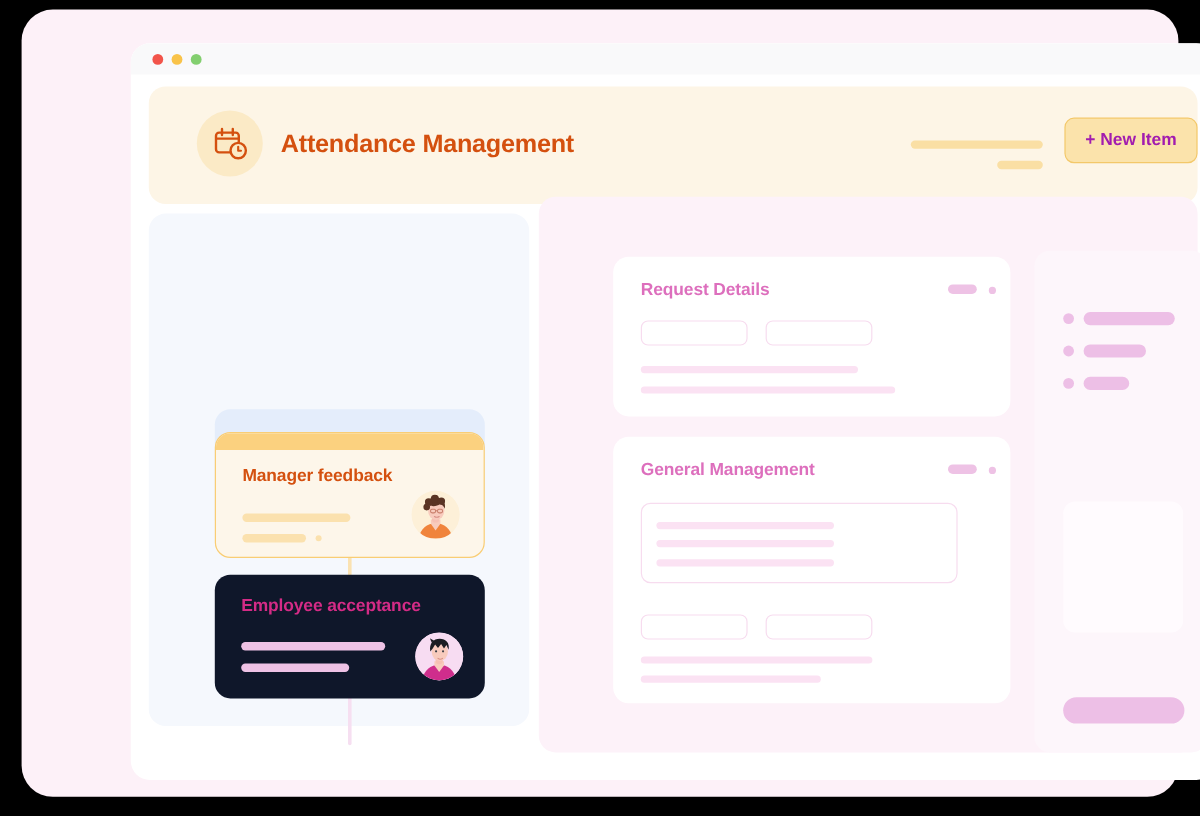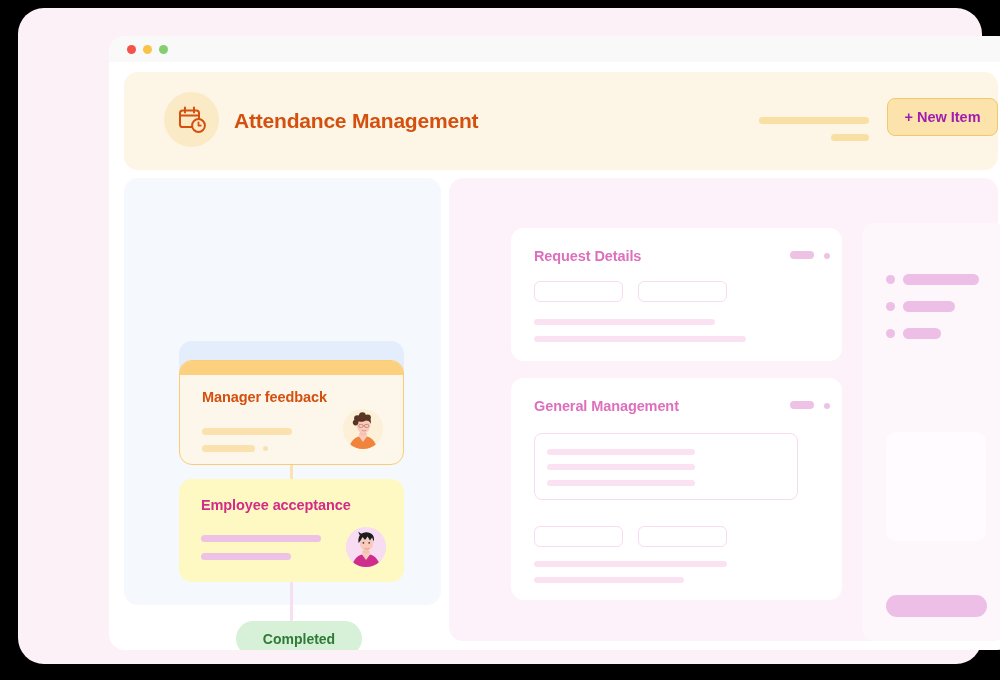--- a/index.html
+++ b/index.html
@@ -83,21 +83,21 @@
     position: absolute;
     left: 15px; top: 142px;
     width: 317px; height: 427px;
     background: #f5f8fd;
     border-radius: 14px;
   }
 
   
   .right-region {
     position: absolute;
-    left: 340px; top: 142px;
+    left: 340px; top: 128px;
     width: 549px; height: 463px;
     background: #fdf2f9;
     border-radius: 14px;
   }
 
   
   .flow-card {
     position: absolute;
     left: 55px;
     width: 225px;
@@ -137,21 +137,21 @@
   }
   .card-mgr .flow-title { position: absolute; left: 22px; top: 28px; color: #d4500f; }
   .mgr-b1 { left: 22px; top: 67px; width: 90px; height: 7px; background: #fbe1ae; }
   .mgr-b2 { left: 22px; top: 84px; width: 53px; height: 7px; background: #fbe1ae; }
   .mgr-dot { left: 83px; top: 85px; width: 5px; height: 5px; background: #fbe1ae; }
   .card-mgr .avatar { left: 163px; top: 48px; background: #fdf0d8; }
 
   
   .card-emp {
     top: 301px; height: 103px;
-    background: #fef9c3;
+    background: #0f172a;
     padding-left: 28px;
   }
   .card-emp .flow-title { position: absolute; left: 22px; top: 18px; color: #d42b86; }
   .emp-b1 { left: 22px; top: 56px; width: 120px; height: 7px; background: #eec2e5; }
   .emp-b2 { left: 22px; top: 74px; width: 90px; height: 7px; background: #eec2e5; }
   .card-emp .avatar { left: 167px; top: 48px; background: #f7dcf2; }
 
   
   .connector { position: absolute; left: 166px; width: 3px; border-radius: 2px; }
   .conn-1 { top: 268px; height: 19px; background: #d8e6fa; }
@@ -339,21 +339,20 @@
             <path d="M12.6 16 C11.4 9 15.2 5.2 20.4 5.2 C25.6 5.2 29 8.8 27.8 14.4
                      L26 10.4 L24 13.4 L21.6 9.6 L19 13 L16.6 10 L14.6 13.4 Z" fill="#1b1d22"></path>
             <path d="M13.8 8.4 L12.2 4.8 L15.8 7 Z" fill="#1b1d22"></path>
             <path d="M19 21.6 Q20.8 23.2 22.8 21.6" stroke="#d99086" stroke-width="0.9" fill="none" stroke-linecap="round"></path>
             <circle cx="17.4" cy="15.8" r="0.9" fill="#3a3d44"></circle>
             <circle cx="23.2" cy="15.8" r="0.9" fill="#3a3d44"></circle>
           </svg>
         </div>
       </div>
 
-      <div class="completed-badge">Completed</div>
     </div>
 
     <div class="right-region">
 
       <div class="panel panel-req">
         <div class="panel-title">Request Details</div>
         <span class="panel-pill req-pill"></span>
         <span class="panel-dot req-dot"></span>
         <span class="field-box req-f1"></span>
         <span class="field-box req-f2"></span>

